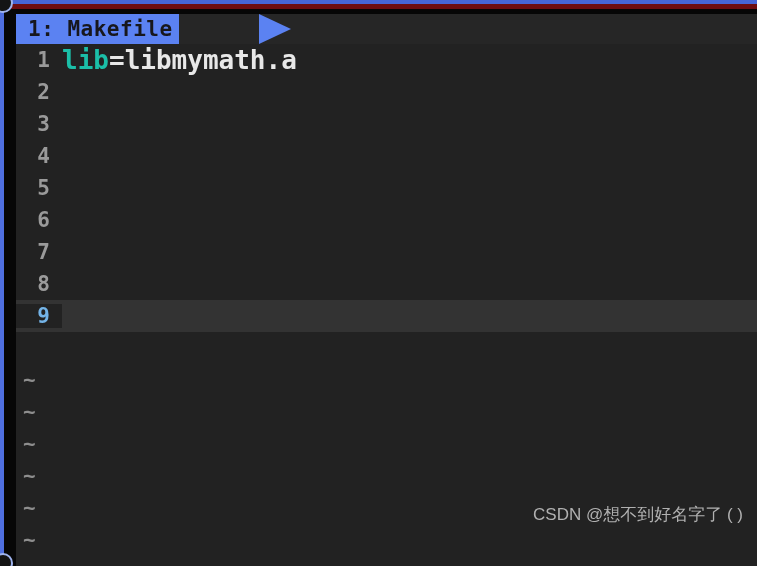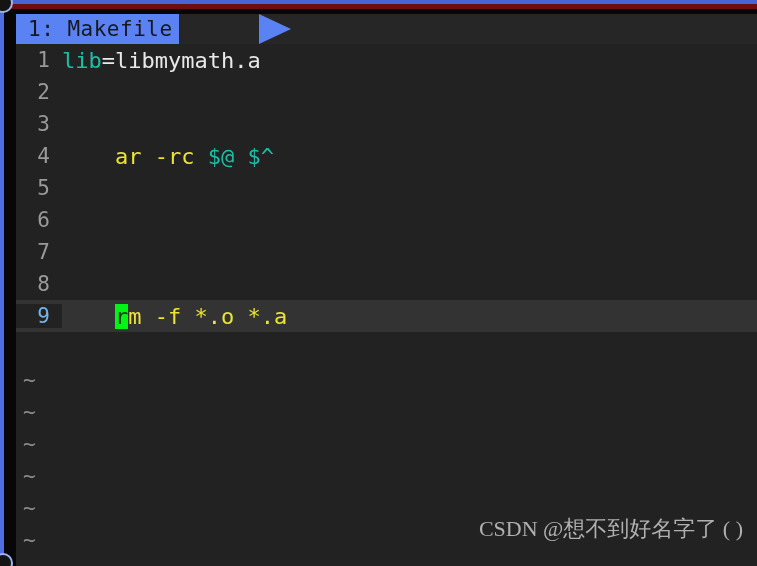--- a/index.html
+++ b/index.html
@@ -63,20 +63,21 @@
     border: 2px solid #9fb4ee;
     background: #141414;
   }
 
   
   .editor {
     position: absolute;
     left: 16px; top: 14px;
     width: 741px; height: 552px;
     background: #222222;
+    font-weight: bold;
   }
 
   
   .tabline {
     position: absolute;
     left: 0; top: 0;
     width: 741px; height: 30px;
     background: #262626;
   }
   .tab-active {
@@ -135,21 +136,21 @@
     position: relative;
     z-index: 2;
   }
   .code-line.current .linenum {
     color: #74b4e8;
     background: #222222;
   }
   .code-text {
     flex: 1;
     white-space: pre;
-    font-size: 22px;
+    font-size: 26px;
     letter-spacing: 0px;
   }
 
   
   .tk-var     { color: #1bbfa8; }
   .tk-plain   { color: #e8e8e8; }
   .tk-colon   { color: #3ad1c8; }
   .tk-target  { color: #1bbfa8; }
   .tk-cmd     { color: #ebe432; }
   .tk-auto    { color: #1bbfa8; }
@@ -172,24 +173,24 @@
     color: #8e8e8e;
     font-size: 21px;
     padding-left: 7px;
     white-space: pre;
   }
 
   
   .watermark {
     position: absolute;
     right: 14px;
-    bottom: 22px;
+    bottom: 40px;
     color: #bdbdbd;
-    font-size: 22px;
-    font-family: Liberation Serif, serif;
+    font-size: 17px;
+    font-family: Liberation Sans, sans-serif;
     white-space: pre;
     opacity: 0.92;
   }
 </style>
 </head>
 <body>
 
 <div id="screen">
 
   <div class="border-top-blue"></div>
@@ -204,26 +205,26 @@
       <div class="tab-active">
         <span class="tab-label">1: Makefile</span>
       </div>
       <div class="tab-arrow"></div>
     </div>
 
     <div class="code-area" id="code-area">
         <div class="code-line"><span class="linenum">1</span><span class="code-text"><span class="tk-var">lib</span><span class="tk-plain">=</span><span class="tk-plain">libmymath.a</span></span></div>
         <div class="code-line"><span class="linenum">2</span><span class="code-text"></span></div>
         <div class="code-line"><span class="linenum">3</span></div>
-        <div class="code-line"><span class="linenum">4</span><span class="code-text"><span class="tk-cmd">    ar -rc </span><span class="tk-auto">$@</span><span class="tk-cmd"> </span><span class="tk-auto">$^</span></span></div>
+        <div class="code-line"><span class="linenum">4</span></div>
         <div class="code-line"><span class="linenum">5</span></div>
         <div class="code-line"><span class="linenum">6</span></div>
         <div class="code-line"><span class="linenum">7</span></div>
         <div class="code-line"><span class="linenum">8</span></div>
-        <div class="code-line current"><span class="linenum">9</span><span class="code-text"><span class="tk-cmd">    </span><span class="tk-cursor">r</span><span class="tk-cmd">m -f *.o *.a</span></span></div>
+        <div class="code-line current"><span class="linenum">9</span></div>
       </div>
 
     <div class="tildes" id="tildes">
         <div class="tilde-row">~</div>
         <div class="tilde-row">~</div>
         <div class="tilde-row">~</div>
         <div class="tilde-row">~</div>
         <div class="tilde-row">~</div>
         <div class="tilde-row">~</div>
         <div class="tilde-row">~</div>

